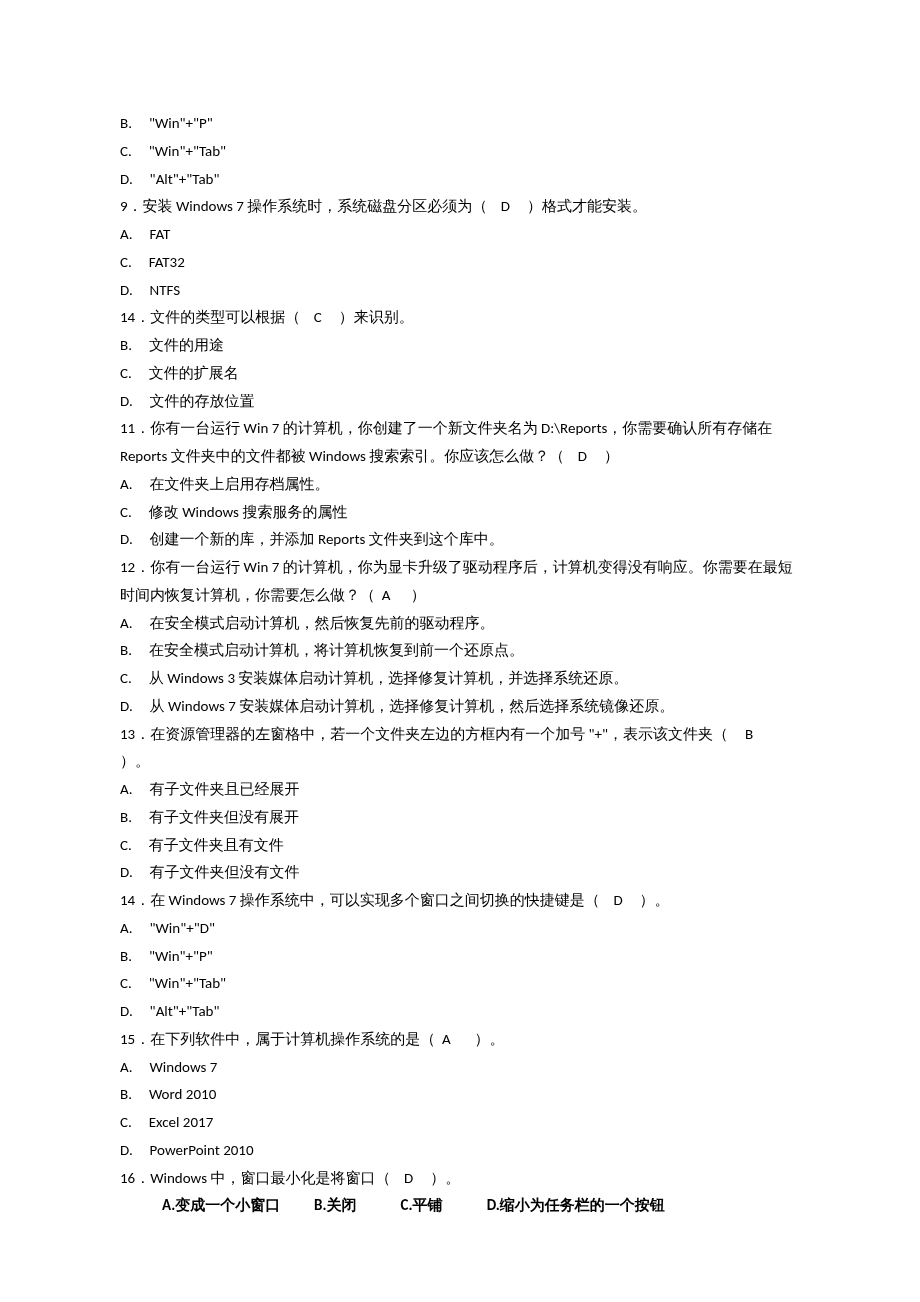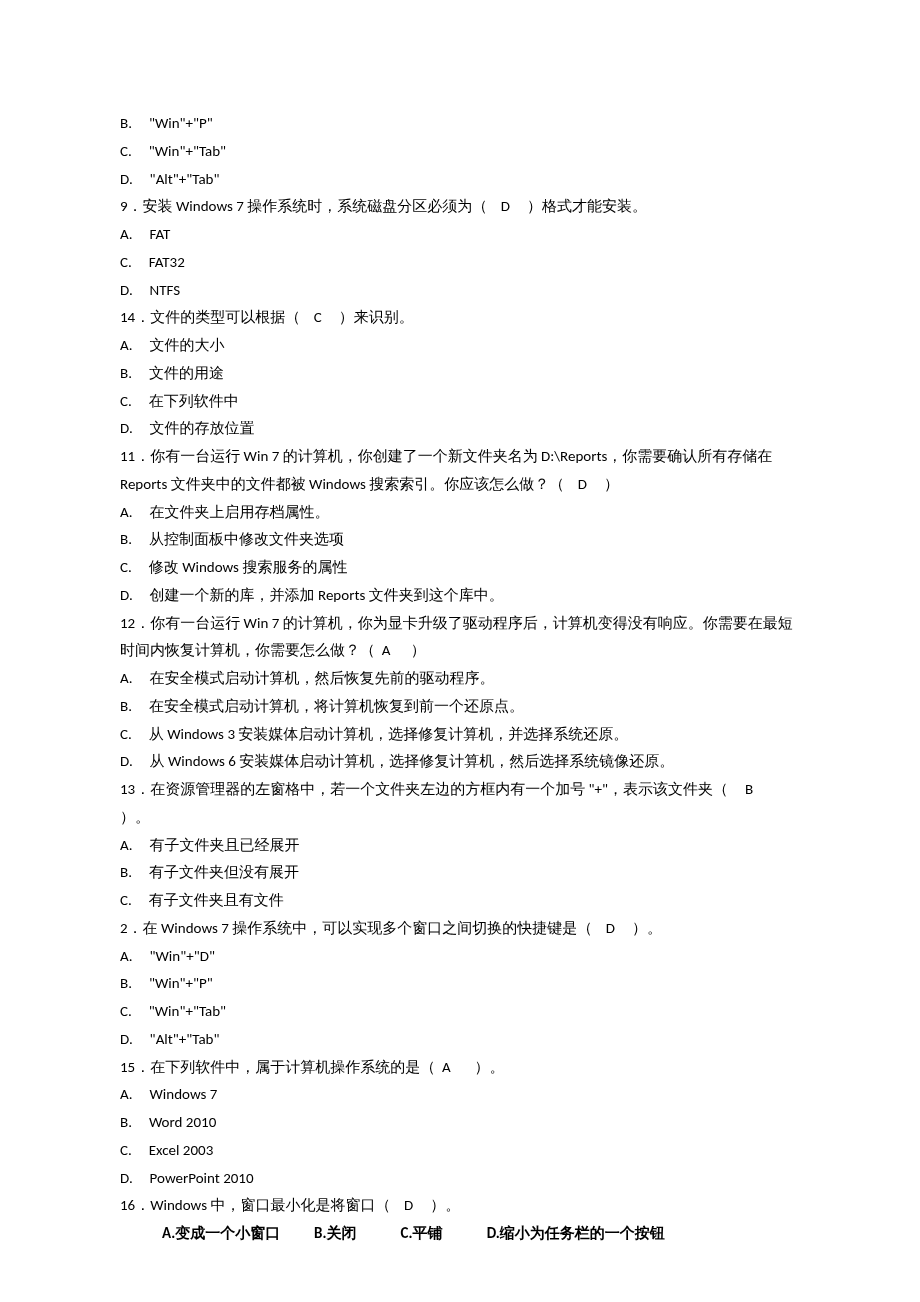--- a/index.html
+++ b/index.html
@@ -26,43 +26,42 @@
 
 <div id="content">
     <div class="line">B.     "Win"+"P"</div>
     <div class="line">C.     "Win"+"Tab"</div>
     <div class="line">D.     "Alt"+"Tab"</div>
     <div class="line">9．安装 Windows 7 操作系统时，系统磁盘分区必须为（    D     ）格式才能安装。</div>
     <div class="line">A.     FAT</div>
     <div class="line">C.     FAT32</div>
     <div class="line">D.     NTFS</div>
     <div class="line">14．文件的类型可以根据（    C     ）来识别。</div>
-    <div class="line">A.     文件的大小</div>
     <div class="line">B.     文件的用途</div>
-    <div class="line">C.     在下列软件中</div>
+    <div class="line">C.     文件的扩展名</div>
     <div class="line">D.     文件的存放位置</div>
     <div class="line">11．你有一台运行 Win 7 的计算机，你创建了一个新文件夹名为 D:\Reports，你需要确认所有存储在 Reports 文件夹中的文件都被 Windows 搜索索引。你应该怎么做？（    D     ）</div>
     <div class="line">A.     在文件夹上启用存档属性。</div>
-    <div class="line">B.     从控制面板中修改文件夹选项</div>
     <div class="line">C.     修改 Windows 搜索服务的属性</div>
     <div class="line">D.     创建一个新的库，并添加 Reports 文件夹到这个库中。</div>
     <div class="line">12．你有一台运行 Win 7 的计算机，你为显卡升级了驱动程序后，计算机变得没有响应。你需要在最短时间内恢复计算机，你需要怎么做？（  A      ）</div>
     <div class="line">A.     在安全模式启动计算机，然后恢复先前的驱动程序。</div>
     <div class="line">B.     在安全模式启动计算机，将计算机恢复到前一个还原点。</div>
     <div class="line">C.     从 Windows 3 安装媒体启动计算机，选择修复计算机，并选择系统还原。</div>
-    <div class="line">D.     从 Windows 6 安装媒体启动计算机，选择修复计算机，然后选择系统镜像还原。</div>
+    <div class="line">D.     从 Windows 7 安装媒体启动计算机，选择修复计算机，然后选择系统镜像还原。</div>
     <div class="line">13．在资源管理器的左窗格中，若一个文件夹左边的方框内有一个加号 "+"，表示该文件夹（     B      ）。</div>
     <div class="line">A.     有子文件夹且已经展开</div>
     <div class="line">B.     有子文件夹但没有展开</div>
     <div class="line">C.     有子文件夹且有文件</div>
-    <div class="line">2．在 Windows 7 操作系统中，可以实现多个窗口之间切换的快捷键是（    D     ）。</div>
+    <div class="line">D.     有子文件夹但没有文件</div>
+    <div class="line">14．在 Windows 7 操作系统中，可以实现多个窗口之间切换的快捷键是（    D     ）。</div>
     <div class="line">A.     "Win"+"D"</div>
     <div class="line">B.     "Win"+"P"</div>
     <div class="line">C.     "Win"+"Tab"</div>
     <div class="line">D.     "Alt"+"Tab"</div>
     <div class="line">15．在下列软件中，属于计算机操作系统的是（  A       ）。</div>
     <div class="line">A.     Windows 7</div>
     <div class="line">B.     Word 2010</div>
-    <div class="line">C.     Excel 2003</div>
+    <div class="line">C.     Excel 2017</div>
     <div class="line">D.     PowerPoint 2010</div>
     <div class="line">16．Windows 中，窗口最小化是将窗口（    D     ）。</div>
     <div class="line inline-opts">A.变成一个小窗口          B.关闭             C.平铺             D.缩小为任务栏的一个按钮</div>
   </div>
 
 </body></html>

